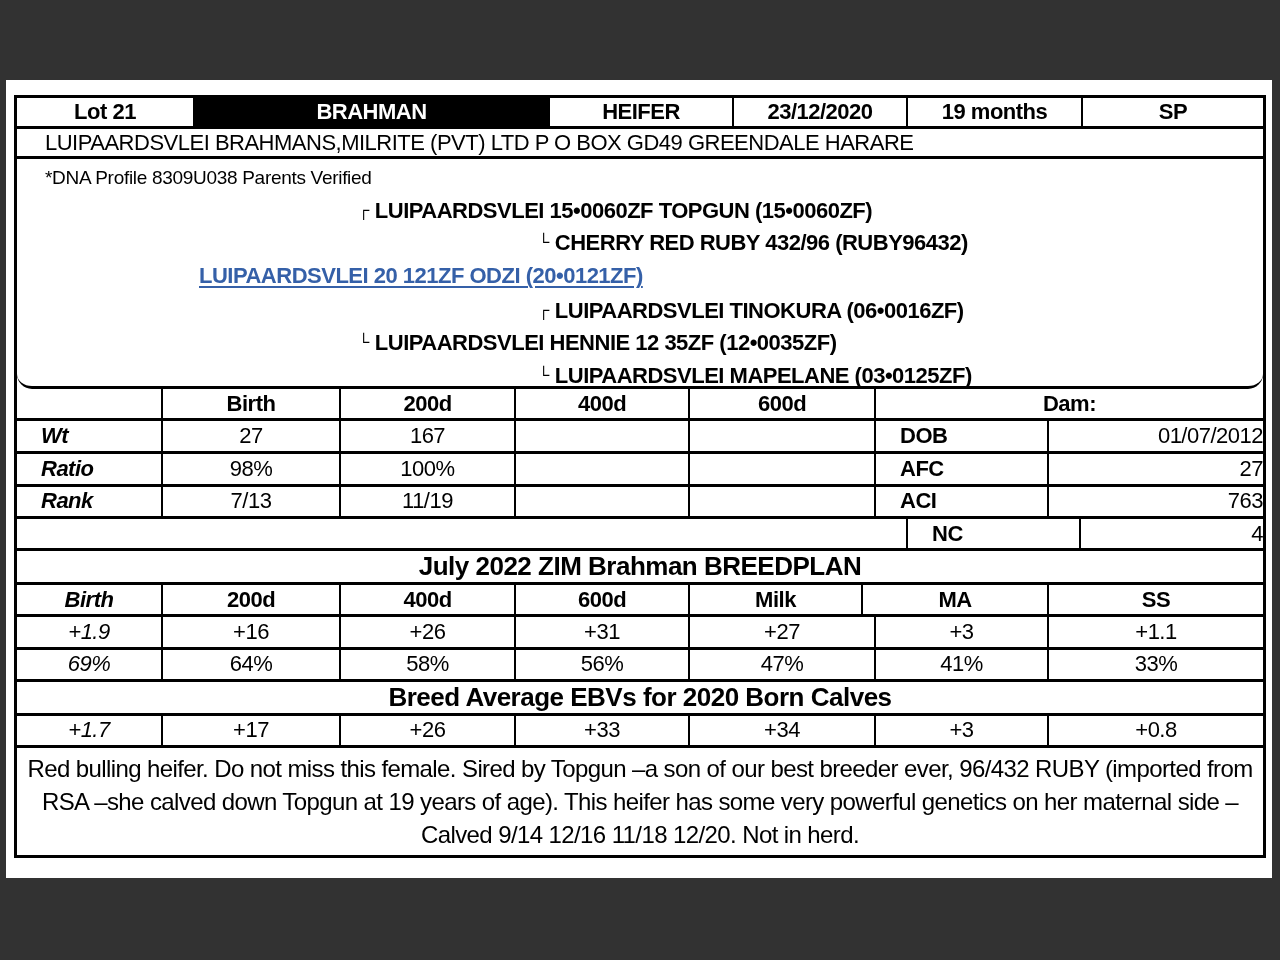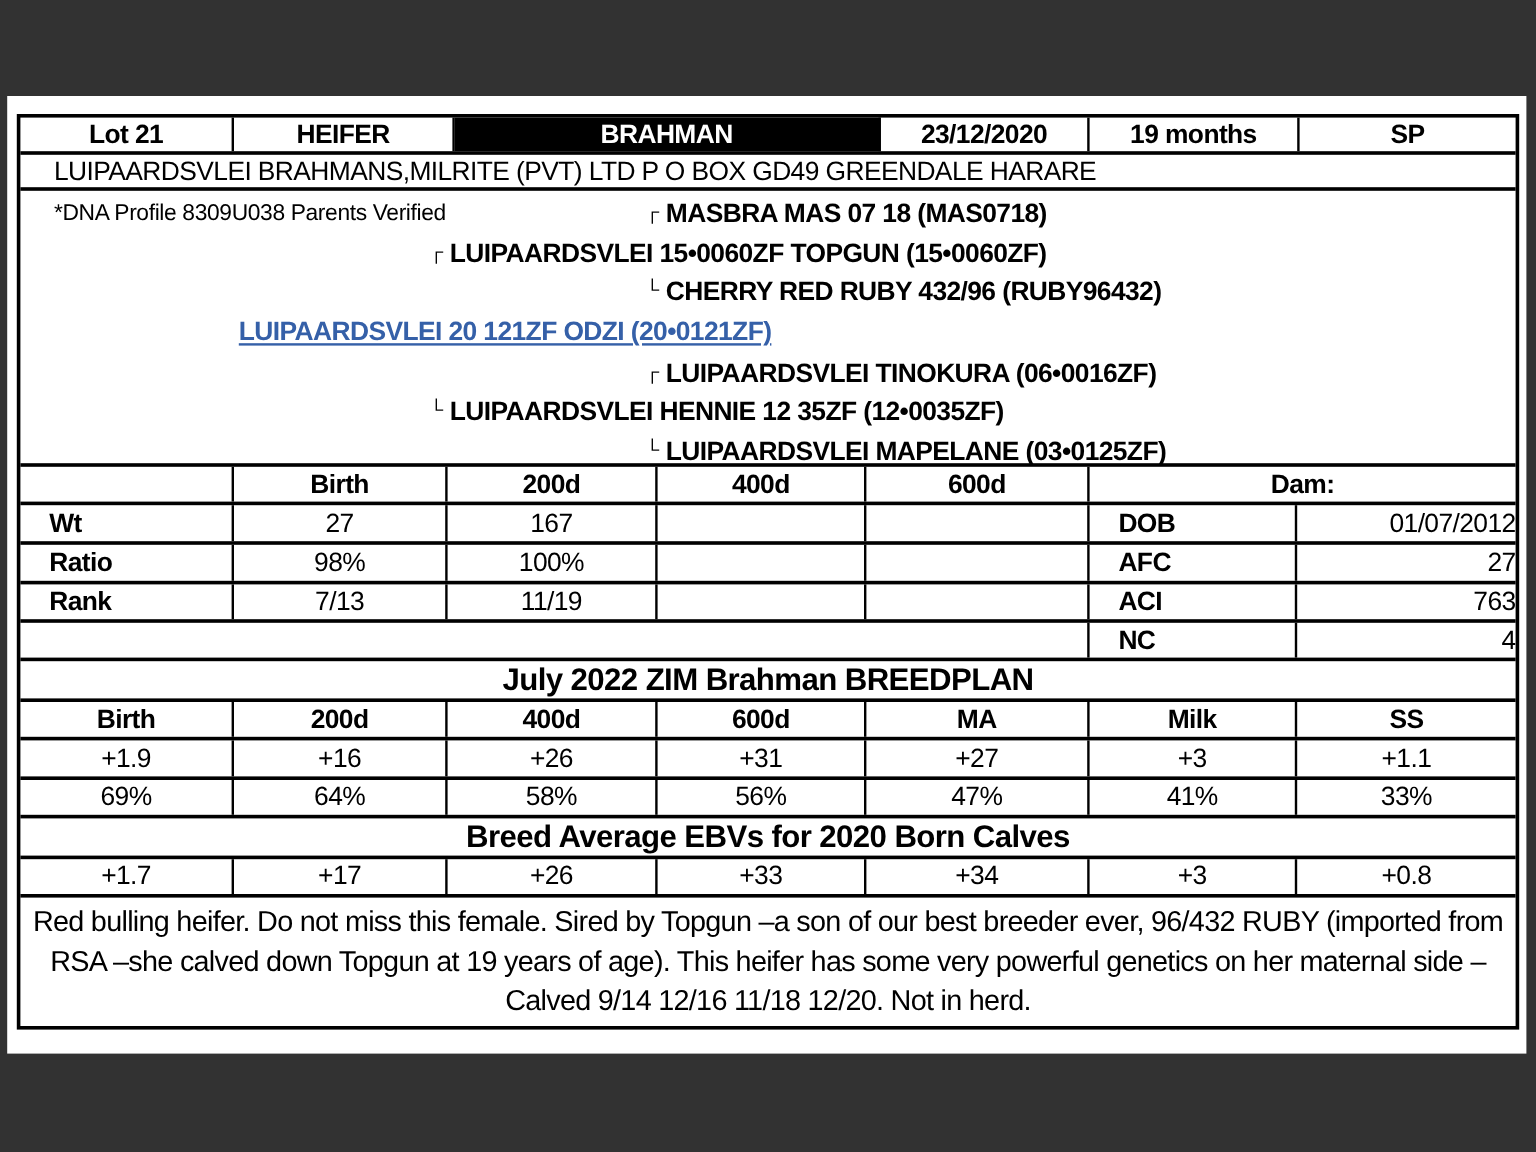--- a/index.html
+++ b/index.html
@@ -29,70 +29,67 @@
   .b { font-weight:bold; }
   
   .hdr { height:32px; }
   .hdr .cell { font-weight:bold; }
   .w-lot{width:178px;} .w-breed{width:355px;} .w-sex{width:184px;}
   .w-dob{width:174px;} .w-age{width:175px;} .w-sp{flex:1;}
   .inv { background:#000; color:#fff; }
   
   .breeder { height:31px; align-items:center; padding-left:28px; font-size:22px; font-weight:normal; }
   
-  .pedigree { position:relative; height:236px; width:100%; border-bottom:3px solid #000; }
+  .pedigree { position:relative; height:236px; width:100%; border-bottom:3px solid #000;border-radius:15px; }
   .pline { position:absolute; white-space:nowrap; font-size:22px; font-weight:bold; }
   .pcorner { font-size:16px; font-weight:normal; margin-right:6px; position:relative; top:-3px; }
   .pl-dna     { left:28px;  top:8px;  font-size:19px; font-weight:normal; letter-spacing:-0.3px; }
   .pl-ss      { left:521px; top:6px; }
   .pl-sire    { left:341px; top:39px; }
   .pl-sd      { left:521px; top:71px; }
   .pl-animal  { left:182px; top:104px; }
   .pl-ds      { left:521px; top:139px; }
   .pl-dam     { left:341px; top:171px; }
   .pl-dd      { left:521px; top:204px; }
   .animal-link { color:#3560a8; text-decoration:underline; text-underline-offset:3px;
                  text-decoration-thickness:2px; font-weight:bold; }
   
-  .c0{width:178px;} .c1{width:178px;} .c2{width:175px;} .c3{width:174px;}
+  .c0{width:146px;font-style:italic;} .c1{width:178px;} .c2{width:175px;} .c3{width:174px;}
   .c4{width:186px;} .c5{width:173px;} .c6{flex:1;}
   .r33 { height:33px; } .r34 { height:34px; }
   .lbl { justify-content:flex-start; padding-left:24px; font-weight:bold; }
   .rgt { justify-content:flex-end; }
   .spanhead { flex:1; }
   .title-row { height:34px; align-items:center; justify-content:center;
                font-size:26px; font-weight:bold; }
   
   .comments { flex:1; display:flex; align-items:center; justify-content:center;
               padding:4px 10px; border-bottom:none; }
   .comments p { font-size:24px; line-height:33px; text-align:center; letter-spacing:-0.6px; }
 </style>
 </head>
 <body>
 
 <div class="page">
   <div class="doc">
 
     <div class="row hdr">
       <div class="cell w-lot">Lot 21</div>
+      <div class="cell w-breed inv">BRAHMAN</div>
       <div class="cell w-sex">HEIFER</div>
-      <div class="cell w-breed inv">BRAHMAN</div>
       <div class="cell w-dob">23/12/2020</div>
       <div class="cell w-age">19 months</div>
       <div class="cell w-sp">SP</div>
     </div>
 
     <div class="row breeder">LUIPAARDSVLEI BRAHMANS,MILRITE  (PVT) LTD P O BOX GD49 GREENDALE HARARE</div>
 
     <div class="pedigree">
       <div class="pline pl-dna">*DNA Profile  8309U038 Parents Verified</div>
 
-      <div class="pline pl-ss">
-        <span class="pcorner">┌</span><span>MASBRA  MAS 07 18 (MAS0718)</span>
-      </div>
 
       <div class="pline pl-sire">
         <span class="pcorner">┌</span><span>LUIPAARDSVLEI  15•0060ZF TOPGUN (15•0060ZF)</span>
       </div>
 
       <div class="pline pl-sd">
         <span class="pcorner">└</span><span>CHERRY RED RUBY  432/96 (RUBY96432)</span>
       </div>
 
       <div class="pline pl-animal">
@@ -157,22 +154,22 @@
       <div class="cell c6 rgt">4</div>
     </div>
 
     <div class="row title-row">July 2022 ZIM Brahman BREEDPLAN</div>
 
     <div class="row r33">
       <div class="cell c0 b">Birth</div>
       <div class="cell c1 b">200d</div>
       <div class="cell c2 b">400d</div>
       <div class="cell c3 b">600d</div>
+      <div class="cell c5 b">Milk</div>
       <div class="cell c4 b">MA</div>
-      <div class="cell c5 b">Milk</div>
       <div class="cell c6 b">SS</div>
     </div>
 
     <div class="row r33">
       <div class="cell c0">+1.9</div>
       <div class="cell c1">+16</div>
       <div class="cell c2">+26</div>
       <div class="cell c3">+31</div>
       <div class="cell c4">+27</div>
       <div class="cell c5">+3</div>

